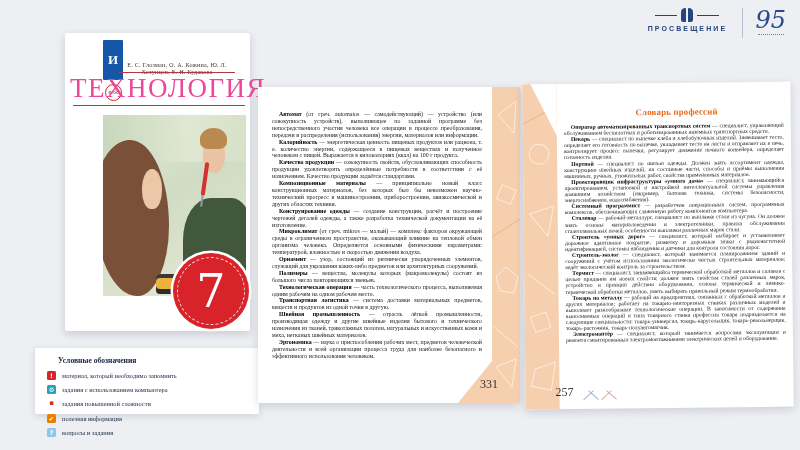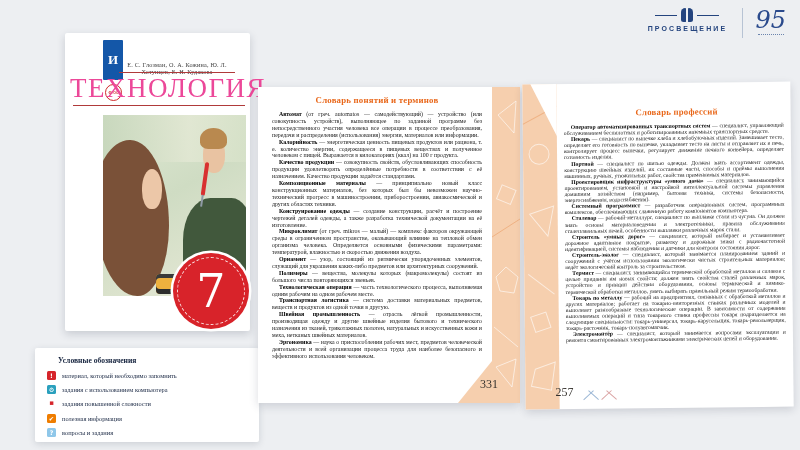--- a/index.html
+++ b/index.html
@@ -47,21 +47,21 @@
   .ph-screwdriver::after{content:"";position:absolute;left:1px;top:33px;width:1.6px;height:12px;background:#8f9aa5;}
   .ph-tool{position:absolute;left:37%;bottom:1%;width:36px;height:20px;background:#eeb13e;border-radius:4px;
            box-shadow:inset 0 -5px 0 #2c2c2c, inset 0 4px 0 #3a3a3a;}
   
   .grade{position:absolute;left:108px;top:220px;width:76px;height:76px;border-radius:50%;background:#d8232a;
          box-shadow:0 0 0 2.5px #fff;display:flex;align-items:center;justify-content:center;}
   .grade::before{content:"";position:absolute;inset:4px;border:1.3px dashed rgba(255,255,255,.85);border-radius:50%;}
   .grade-num{font-family:"DejaVu Serif",serif;font-size:46px;color:#fff;line-height:1;}
 
   
-  .legend{position:absolute;left:35px;top:348px;width:224px;height:94px;background:#fff;border-radius:2px;
+  .legend{position:absolute;left:35px;top:348px;width:224px;height:66px;background:#fff;border-radius:2px;
           box-shadow:0 2px 7px rgba(30,40,60,.15);}
   .legend-h{position:absolute;left:23px;top:8px;font-weight:700;font-size:7.6px;color:#14223d;}
   .legend-rows{position:absolute;left:12px;right:5px;top:23px;display:flex;flex-direction:column;gap:5.2px;}
   .lg-row{display:flex;align-items:center;gap:6px;font-size:6.4px;color:#1d2b46;}
   .lg-ic{flex:0 0 9px;width:9px;height:9px;border-radius:1.5px;color:#fff;font-size:6.3px;line-height:9px;
          display:flex;align-items:center;justify-content:center;font-family:"DejaVu Sans",sans-serif;font-weight:700;}
   .lg-ic.i0{background:#d6252b;}
   .lg-ic.i1{background:#2aa0bd;}
   .lg-ic.i2{background:transparent;color:#d6252b;font-size:7px;}
   .lg-ic.i3{background:#ef7d00;}
@@ -167,21 +167,20 @@
           <polygon points="6,28 24,14 22,46"></polygon>
           <rect x="7" y="100" width="15" height="15" transform="rotate(22 14 107)"></rect>
           <polygon points="14,180 26,190 22,206 8,204 4,190"></polygon>
           <line x1="2" y1="240" x2="26" y2="260"></line>
           <polygon points="4,280 24,272 20,300"></polygon>
         </g>
         <line x1="0" y1="150" x2="28" y2="132" stroke="rgba(233,150,90,0.5)" stroke-width="1"></line>
       </svg>
     </div>
     <div class="band-tri"></div>
-    <div class="g-title pt-title">Словарь понятий и терминов</div>
     <div class="g-body pt-body">
 
         <p><b>Автомат</b><span> (от греч. automatos — самодействующий) — устройство (или совокупность устройств), выполняющее по заданной программе без непосредственного участия человека все операции в процессе преобразования, передачи и распределения (использования) энергии, материалов или информации.</span></p>
 
         <p><b>Калорийность</b><span> — энергетическая ценность пищевых продуктов или рациона, т. е. количество энергии, содержащееся в пищевых веществах и полученное человеком с пищей. Выражается в килокалориях (ккал) на 100 г продукта.</span></p>
 
         <p><b>Качество продукции</b><span> — совокупность свойств, обусловливающих способность продукции удовлетворять определённые потребности в соответствии с её назначением. Качество продукции задаётся стандартами.</span></p>
 
         <p><b>Композиционные материалы</b><span> — принципиально новый класс конструкционных материалов, без которых был бы невозможен научно-технический прогресс в машиностроении, приборостроении, авиакосмической и других областях техники.</span></p>
 

